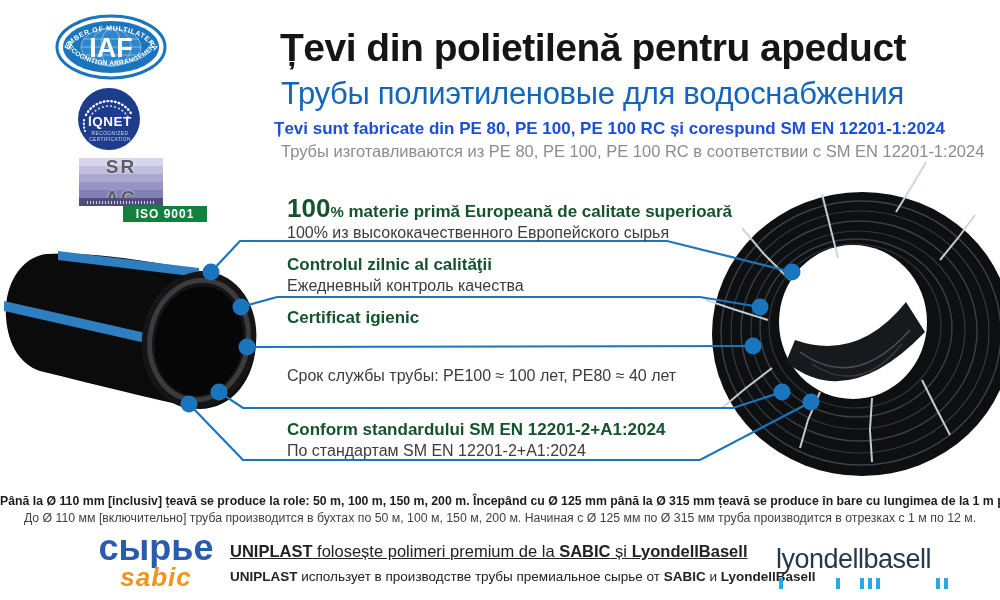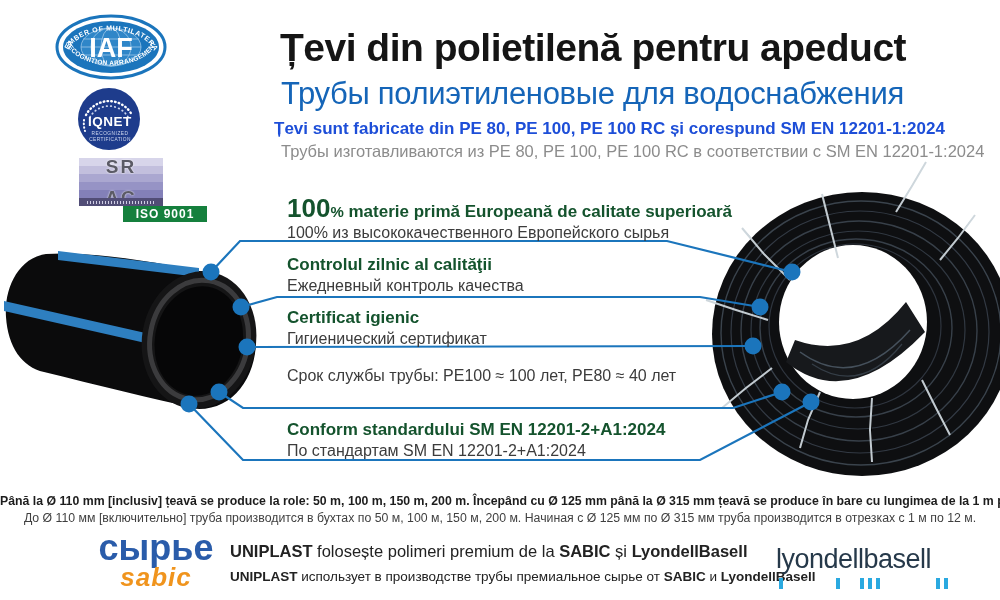--- a/index.html
+++ b/index.html
@@ -34,21 +34,21 @@
 
   
   #note-ro{left:0;top:494px;width:1000px;text-align:center;font-size:12.3px;font-weight:700;color:#1d1d1d;white-space:nowrap;}
   #note-ru{left:0;top:511px;width:1000px;text-align:center;font-size:12.3px;color:#3f3f3f;white-space:nowrap;}
 
   
   #sabic{left:90px;top:531px;width:132px;text-align:center;}
   #sabic .arabic{font-size:36px;line-height:34px;font-weight:700;color:#2a5caa;}
   #sabic .latin{font-size:26px;line-height:24px;font-weight:700;font-style:italic;color:#f0941d;letter-spacing:1px;}
   #statement{left:230px;top:539px;}
-  #statement .l1{font-size:16.5px;color:#222;white-space:nowrap;line-height:24px;}
+  #statement .l1{font-size:16.5px;color:#222;white-space:nowrap;line-height:24px;text-decoration:underline;}
   #statement .l2{font-size:13.5px;color:#222;white-space:nowrap;line-height:22px;margin-top:3px;}
   #lyb{left:776px;top:544px;width:200px;}
   #lyb .word{font-size:27px;color:#26394a;letter-spacing:-0.5px;line-height:30px;}
   .lyb-tick{position:absolute;top:34px;width:3.5px;height:11px;background:#2aa9e0;}
 
   svg text{font-family:"Liberation Sans","DejaVu Sans",sans-serif;}
   #art{left:0;top:0;z-index:1;pointer-events:none;}
 </style>
 </head>
 <body>
@@ -168,21 +168,20 @@
   <div class="feat" style="top:197px;">
     <div class="ro runs"><span class="xl">100</span><span class="pct">%</span><span> materie primă Europeană de calitate superioară</span></div>
     <div class="ru">100% из высококачественного Европейского сырья</div>
   </div>
   <div class="feat" style="top:254px;">
     <div class="ro">Controlul zilnic al calităţii</div>
     <div class="ru">Ежедневный контроль качества</div>
   </div>
   <div class="feat" style="top:307px;">
     <div class="ro">Certificat igienic</div>
-    <div class="ru">Гигиенический сертификат</div>
   </div>
   <div class="feat" style="top:366px;">
     <div class="ru">Срок службы трубы: PE100 ≈ 100 лет, PE80 ≈ 40 лет</div>
   </div>
   <div class="feat" style="top:419px;">
     <div class="ro">Conform standardului SM EN 12201-2+A1:2024</div>
     <div class="ru">По стандартам SM EN 12201-2+A1:2024</div>
   </div>
 
   <div id="note-ro" class="abs">Până la Ø 110 mm [inclusiv] țeavă se produce la role: 50 m, 100 m, 150 m, 200 m. Începând cu Ø 125 mm până la Ø 315 mm țeavă se produce în bare cu lungimea de la 1 m până la 12 m.</div>

